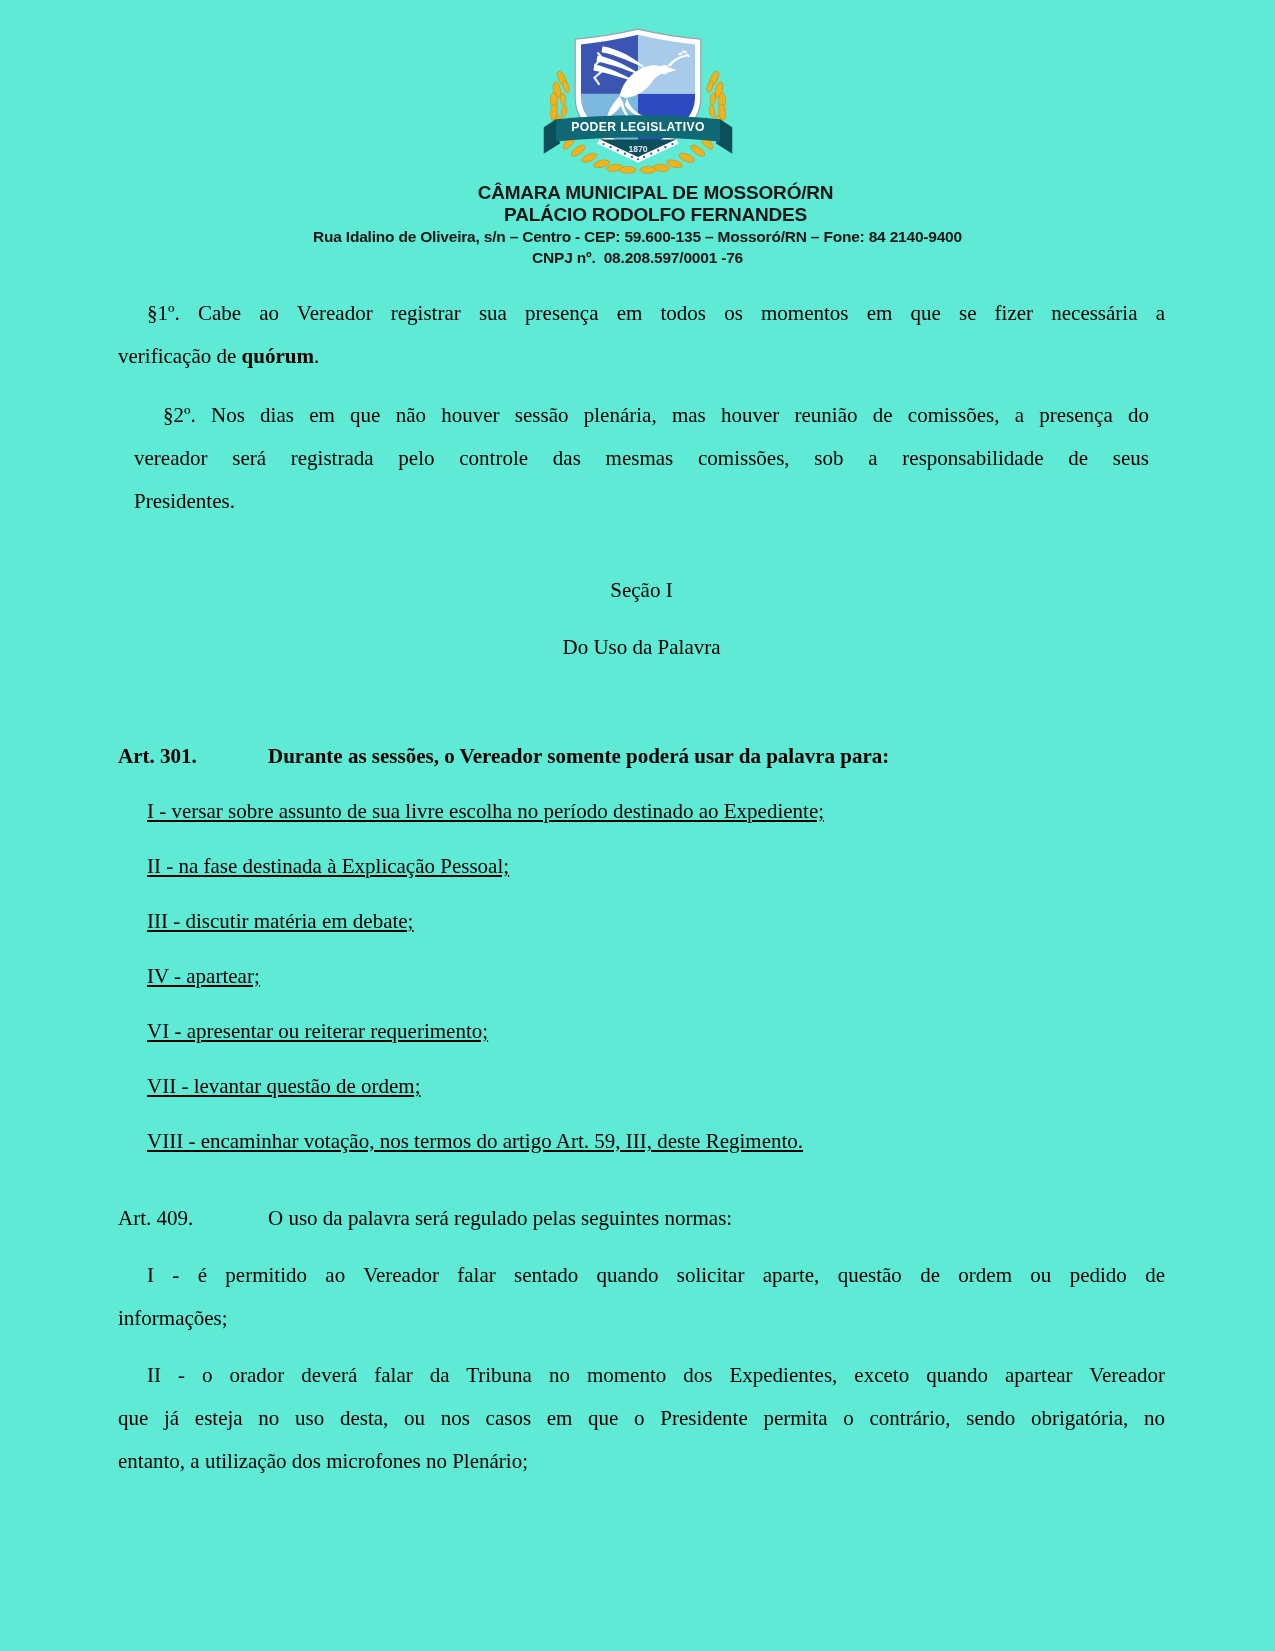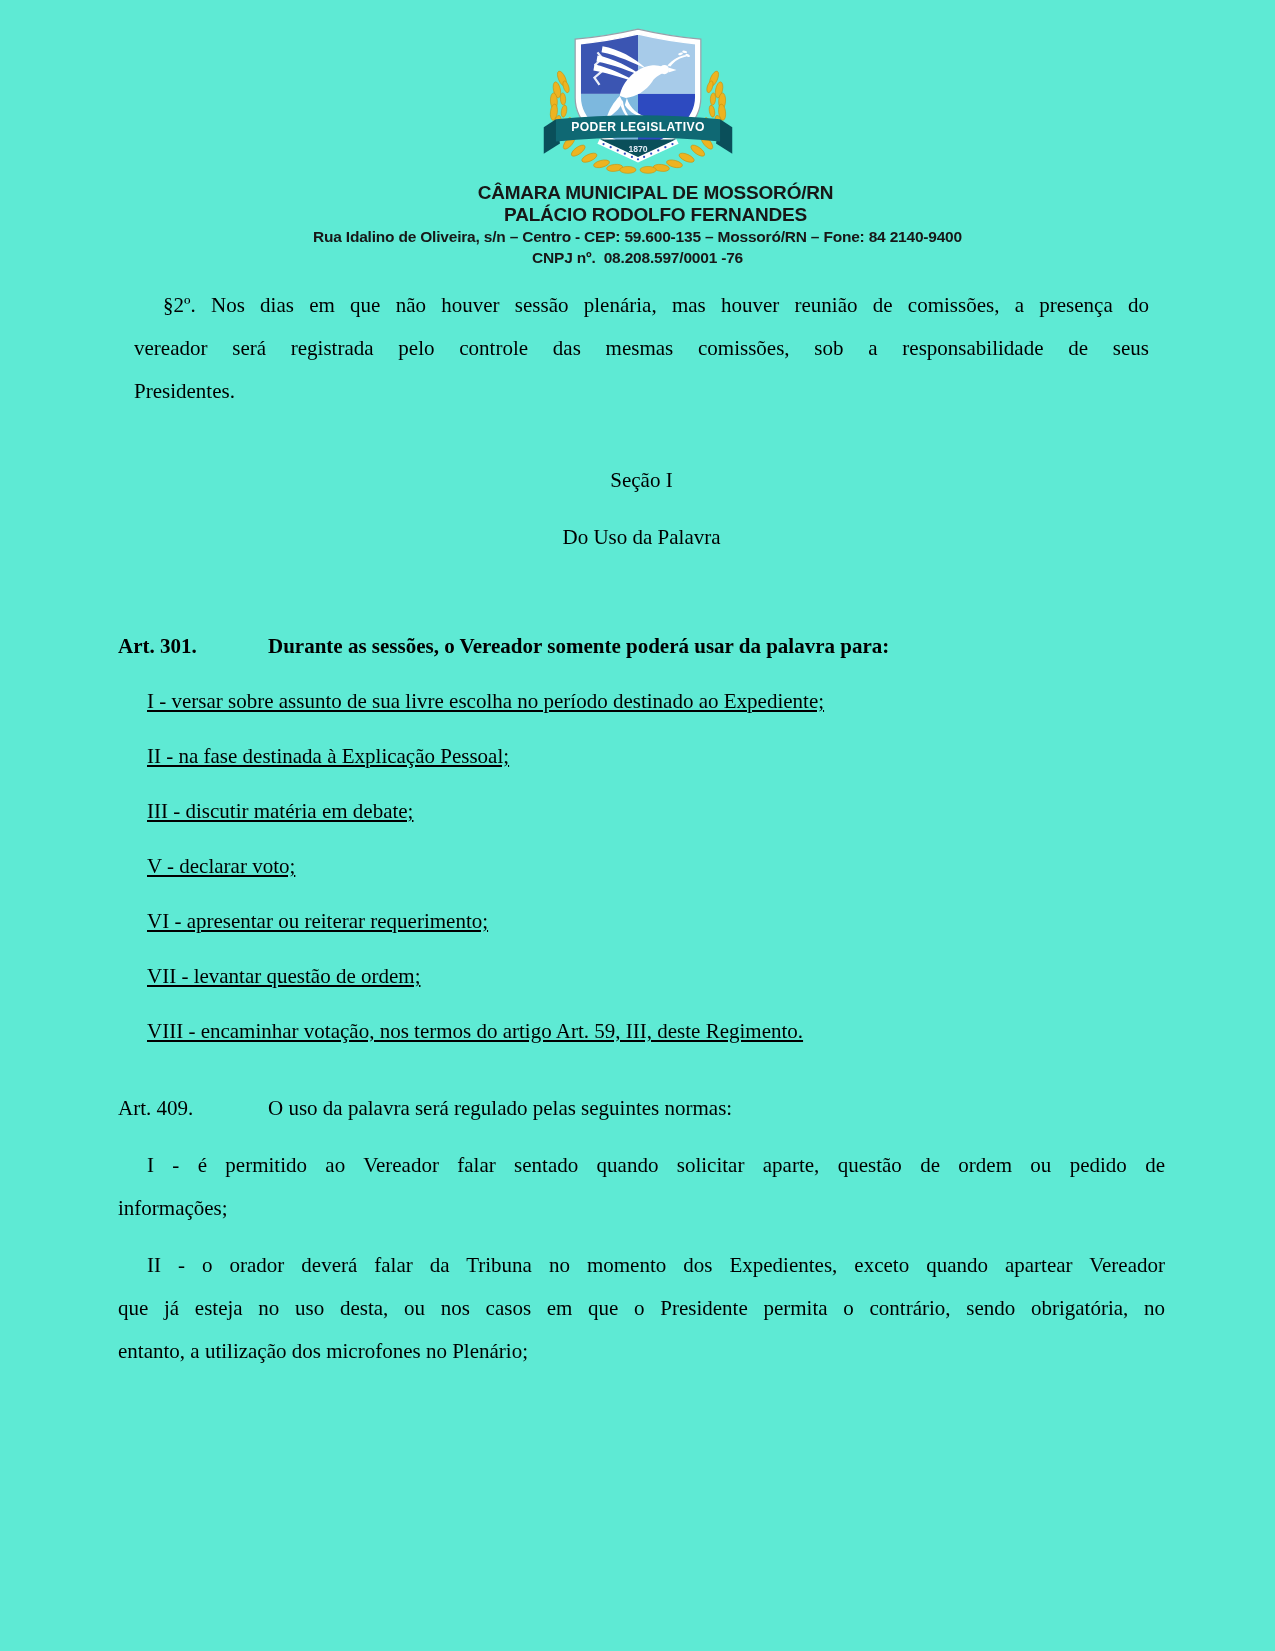--- a/index.html
+++ b/index.html
@@ -154,38 +154,42 @@
 
   <div class="hdr">
     <div class="hdr-1">CÂMARA MUNICIPAL DE MOSSORÓ/RN</div>
     <div class="hdr-2">PALÁCIO RODOLFO FERNANDES</div>
     <div class="hdr-3">Rua Idalino de Oliveira, s/n – Centro - CEP: 59.600-135 – Mossoró/RN – Fone: 84 2140-9400</div>
     <div class="hdr-4">CNPJ nº.  08.208.597/0001 -76</div>
   </div>
 
   <div class="content">
 
+    <div id="p1">
+      <div class="ln jline ind">§1º. Cabe ao Vereador registrar sua presença em todos os momentos em que se fizer necessária a</div>
+      <div class="ln"><span>verificação de </span><span class="bold">quórum</span><span>.</span></div>
+    </div>
 
     <div id="p2">
       <div class="ln jline ind">§2º. Nos dias em que não houver sessão plenária, mas houver reunião de comissões, a presença do</div>
       <div class="ln jline">vereador será registrada pelo controle das mesmas comissões, sob a responsabilidade de seus</div>
       <div class="ln">Presidentes.</div>
     </div>
 
     <div id="sec-title" class="ln center">Seção I</div>
     <div id="sec-subtitle" class="ln center">Do Uso da Palavra</div>
 
     <div id="art301" class="ln">
       <span class="art-label">Art. 301.</span><span>Durante as sessões, o Vereador somente poderá usar da palavra para:</span>
     </div>
 
     <div class="ln item301">I - versar sobre assunto de sua livre escolha no período destinado ao Expediente;</div>
     <div class="ln item301">II - na fase destinada à Explicação Pessoal;</div>
     <div class="ln item301">III - discutir matéria em debate;</div>
-    <div class="ln item301">V - declarar voto;</div>
+    <div class="ln item301">IV - apartear;</div>
     <div class="ln item301">VI - apresentar ou reiterar requerimento;</div>
     <div class="ln item301">VII - levantar questão de ordem;</div>
     <div class="ln item301">VIII - encaminhar votação, nos termos do artigo Art. 59, III, deste Regimento.</div>
 
     <div id="art302" class="ln">
       <span class="art-label">Art. 409.</span><span>O uso da palavra será regulado pelas seguintes normas:</span>
     </div>
 
     <div class="item-block">
       <div class="ln jline ind">I - é permitido ao Vereador falar sentado quando solicitar aparte, questão de ordem ou pedido de</div>

